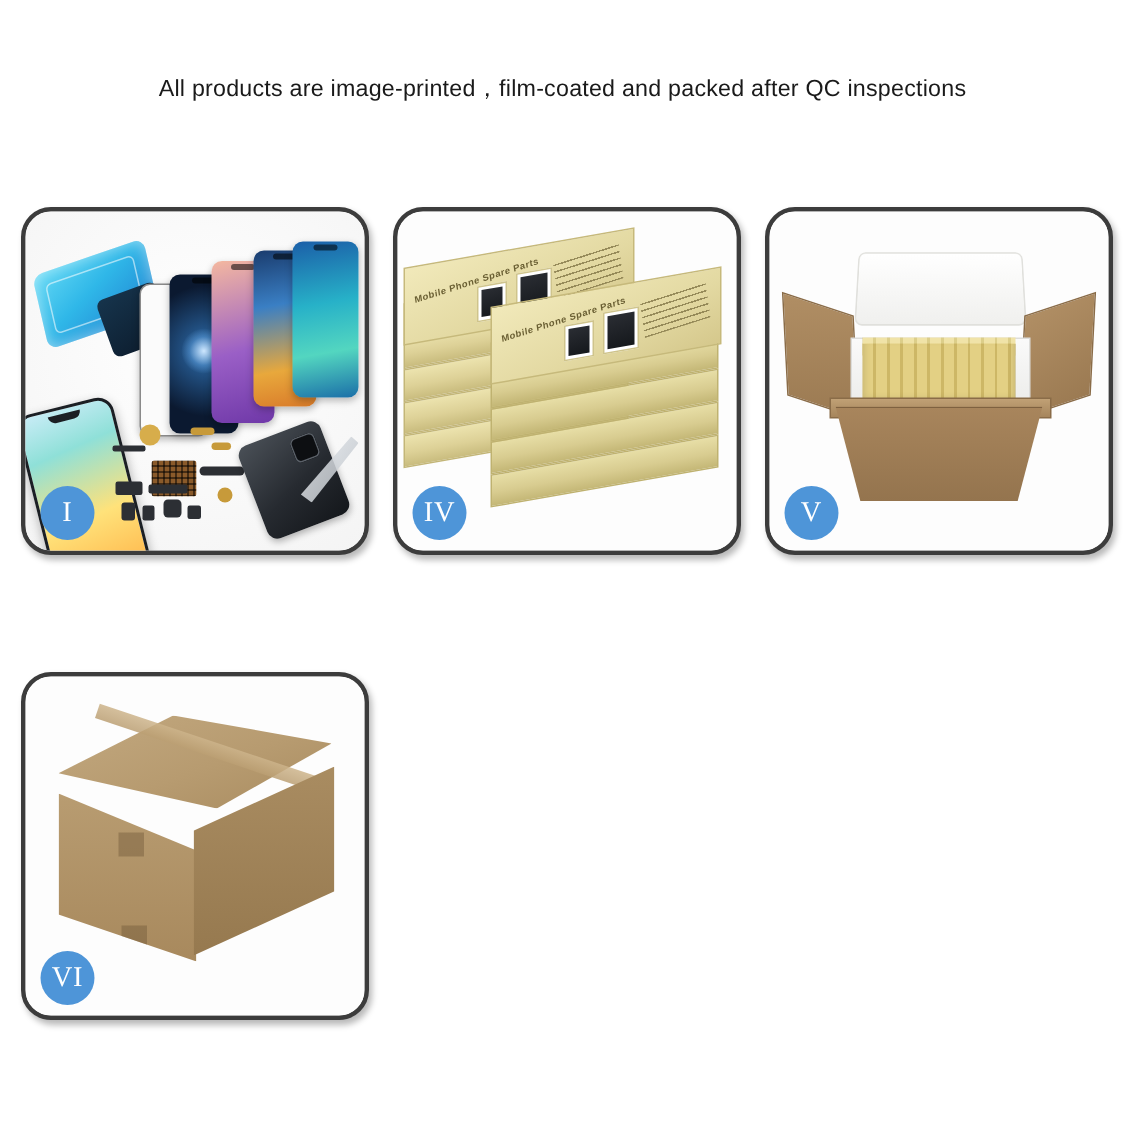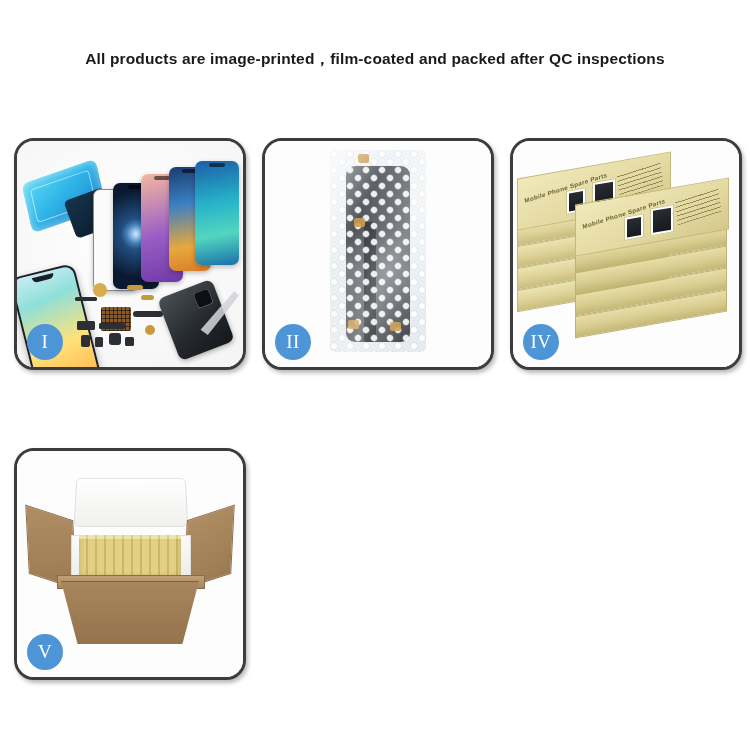--- a/index.html
+++ b/index.html
@@ -34,21 +34,21 @@
     font-weight: 400;
     letter-spacing: 1.2px;
     color: #000000;
     line-height: 1.05;
     white-space: nowrap;
   }
   .subtitle {
     margin-top: 11px;
     font-family: "Liberation Sans", sans-serif;
     font-size: 15.5px;
-    font-weight: 700;
+    font-weight: 400;
     color: #1a1a1a;
     letter-spacing: 0.15px;
     white-space: nowrap;
   }
 
   
   .grid {
     position: absolute;
     top: 138px;
     left: 14px;
@@ -434,35 +434,20 @@
           <span class="chip" style="left:58px;top:30px;width:30px;height:6px;border-radius:3px;"></span>
           <span class="chip gold" style="left:70px;top:44px;width:10px;height:10px;border-radius:50%;"></span>
           <div class="backplate"></div>
         </div>
 
         <div class="tweezer"></div>
       </div>
       <div class="badge">I</div>
     </div>
 
-    <div class="panel">
-      <div class="panel-stage p2">
-        <div class="bubblebag">
-          <div class="innerscreen"></div>
-          <div class="flexstrip"></div>
-          <div class="bubbles"></div>
-          <span class="tape" style="left:28px;top:4px;"></span>
-          <span class="tape" style="left:24px;top:68px;"></span>
-          <span class="tape" style="left:18px;top:170px;"></span>
-          <span class="tape" style="left:60px;top:172px;"></span>
-          <div class="bagsheen"></div>
-        </div>
-      </div>
-      <div class="badge">II</div>
-    </div>
 
 
     <div class="panel">
       <div class="panel-stage p4">
         <div class="stackwrap">
 
           <div class="boxL" style="left:0px; top:30px;">
             <span class="sb" style="top:0px;"></span>
             <span class="sb" style="top:22px;"></span>
             <span class="sb" style="top:44px;"></span>
@@ -516,15 +501,27 @@
         <div class="flapR5"></div>
         <div class="styrobody"></div>
         <div class="yellowpacks2"></div>
         <div class="yellowpacks"></div>
         <div class="carton5rim"></div>
         <div class="carton5"></div>
       </div>
       <div class="badge">V</div>
     </div>
 
+    <div class="panel">
+      <div class="panel-stage p6">
+        <div class="c6top"></div>
+        <div class="c6tape"></div>
+        <div class="c6front">
+          <span class="c6tab" style="left:40px;top:26px;"></span>
+          <span class="c6tab" style="left:42px;top:88px;"></span>
+        </div>
+        <div class="c6side"></div>
+      </div>
+      <div class="badge">VI</div>
+    </div>
 
   </div>
 </div>
 
 </body></html>

